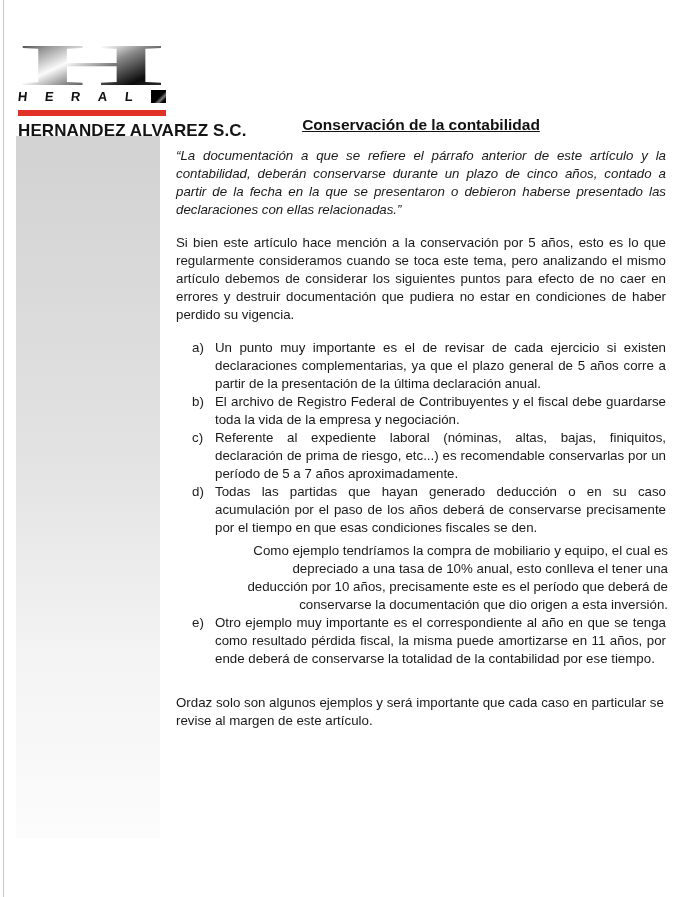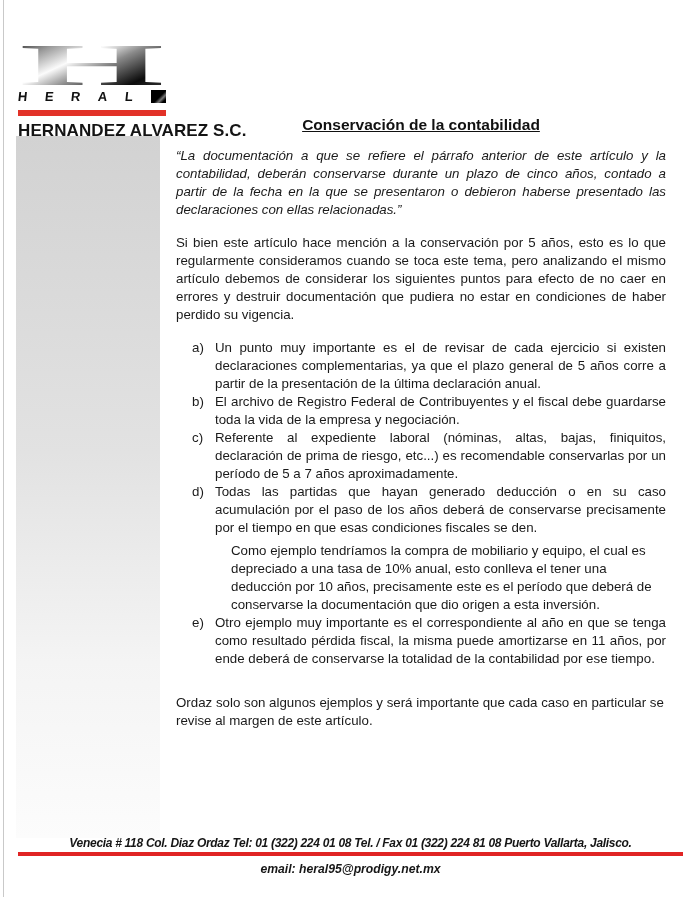--- a/index.html
+++ b/index.html
@@ -89,21 +89,21 @@
   .para.quote { font-style: italic; }
 
   .list { padding-left: 16px; }
   .list-item { display: flex; }
   .item-label { width: 23px; flex-shrink: 0; }
   .item-text { flex: 1; text-align: justify; }
   .item-note {
     margin-left: 39px;
     margin-top: 5px;
     width: 437px;
-    text-align: left;
+    text-align: right;
   }
   .list-item + .list-item, .item-note + .list-item { margin-top: 0px; }
 
   .closing { margin-top: 26px; text-align: left; }
 
   
   .footer {
     position: absolute;
     left: 10px; right: 8px;
     top: 836px;
@@ -197,18 +197,13 @@
       <div class="item-note">Como ejemplo tendríamos la compra de mobiliario y equipo, el cual es depreciado a una  tasa de 10% anual, esto conlleva el tener una deducción por 10 años, precisamente este es el período que deberá de conservarse la documentación que dio origen a esta inversión.</div>
       <div class="list-item">
         <span class="item-label">e)</span>
         <span class="item-text">Otro ejemplo muy importante es el correspondiente al año en que se tenga como resultado pérdida fiscal, la misma puede amortizarse en 11 años, por ende deberá de conservarse la totalidad de la contabilidad por ese tiempo.</span>
       </div>
     </div>
 
     <p class="closing">Ordaz solo son algunos ejemplos y será importante que cada caso en particular se revise al margen de este artículo.</p>
   </div>
 
-  <div class="footer">
-    <div class="footer-address">Venecia # 118 Col. Diaz Ordaz Tel: 01 (322) 224 01 08 Tel. / Fax 01 (322) 224 81 08 Puerto Vallarta, Jalisco.</div>
-    <div class="footer-red-line" id="footerRedLine" style="background: rgb(224, 36, 36);"></div>
-    <div class="footer-email">email: heral95@prodigy.net.mx</div>
-  </div>
 </div>
 
 </body></html>

